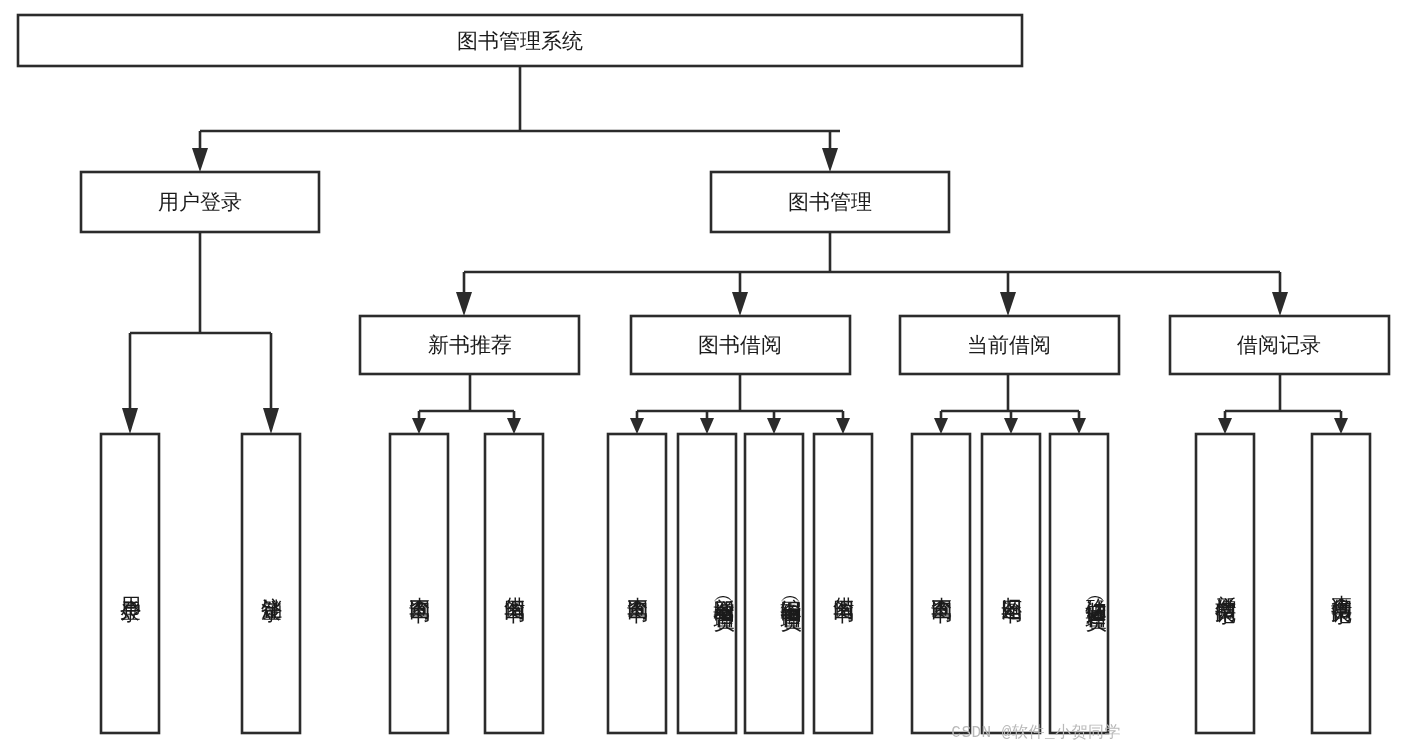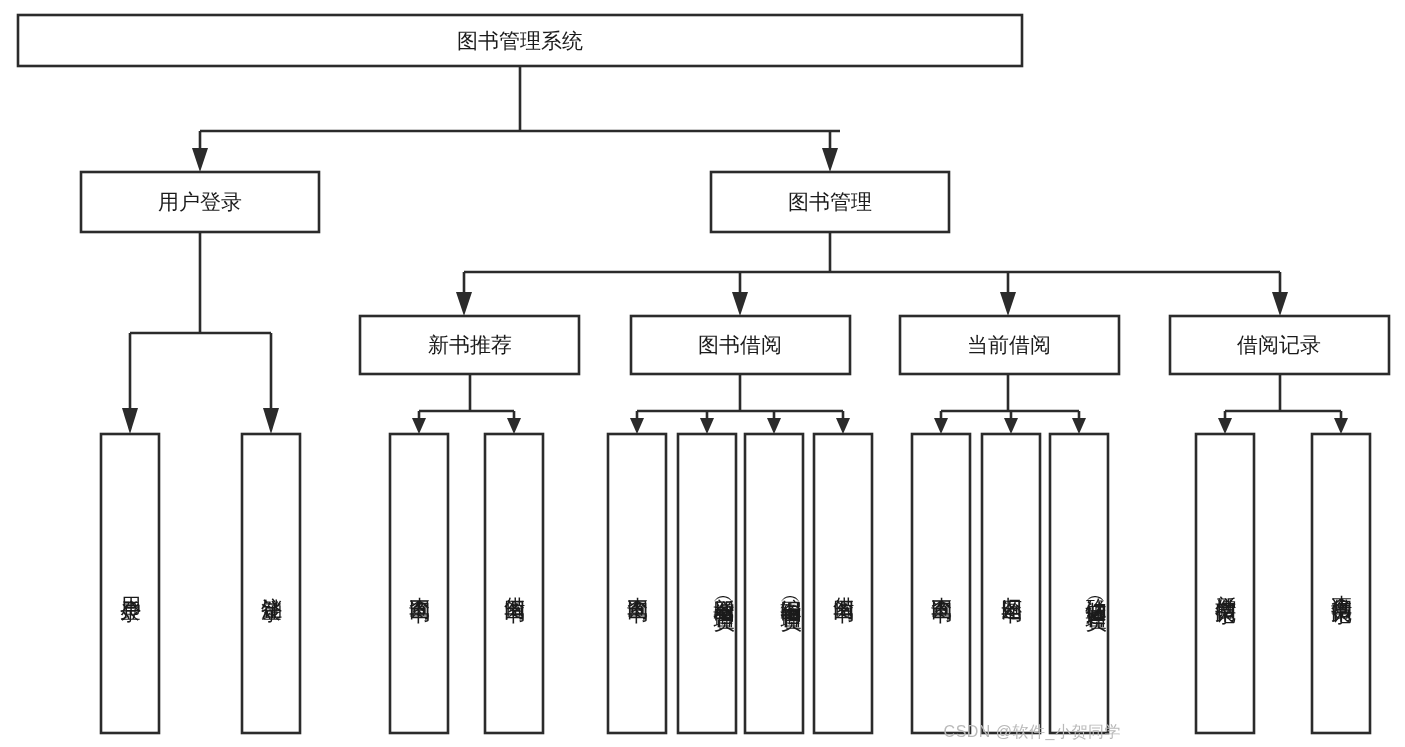--- a/index.html
+++ b/index.html
@@ -67,21 +67,21 @@
     text-align: center;
     white-space: nowrap;
     pointer-events: none;
   }
   .watermark {
     position: absolute;
     right: 8px;
     bottom: 4px;
     font-size: 16px;
     color: #b9b9b9;
-    font-family: Liberation Sans, sans-serif;
+    font-family: Liberation Mono, monospace;
     letter-spacing: 0.5px;
     white-space: nowrap;
   }
 </style>
 </head>
 <body>
 
 <div id="diagram-root">
 
   <svg id="tree-svg" viewBox="0 0 1405 747">

